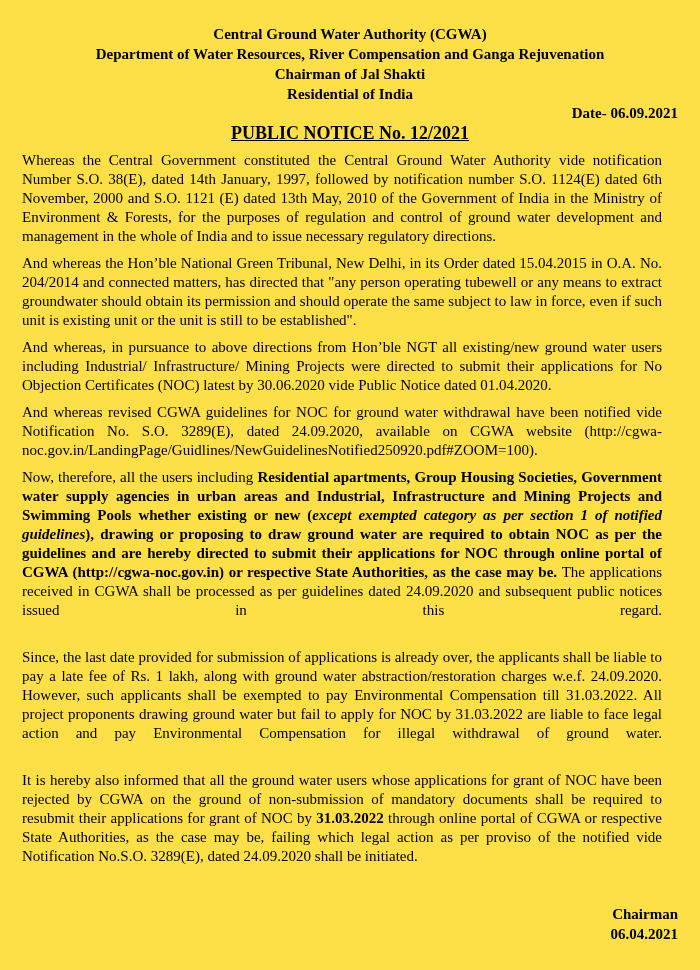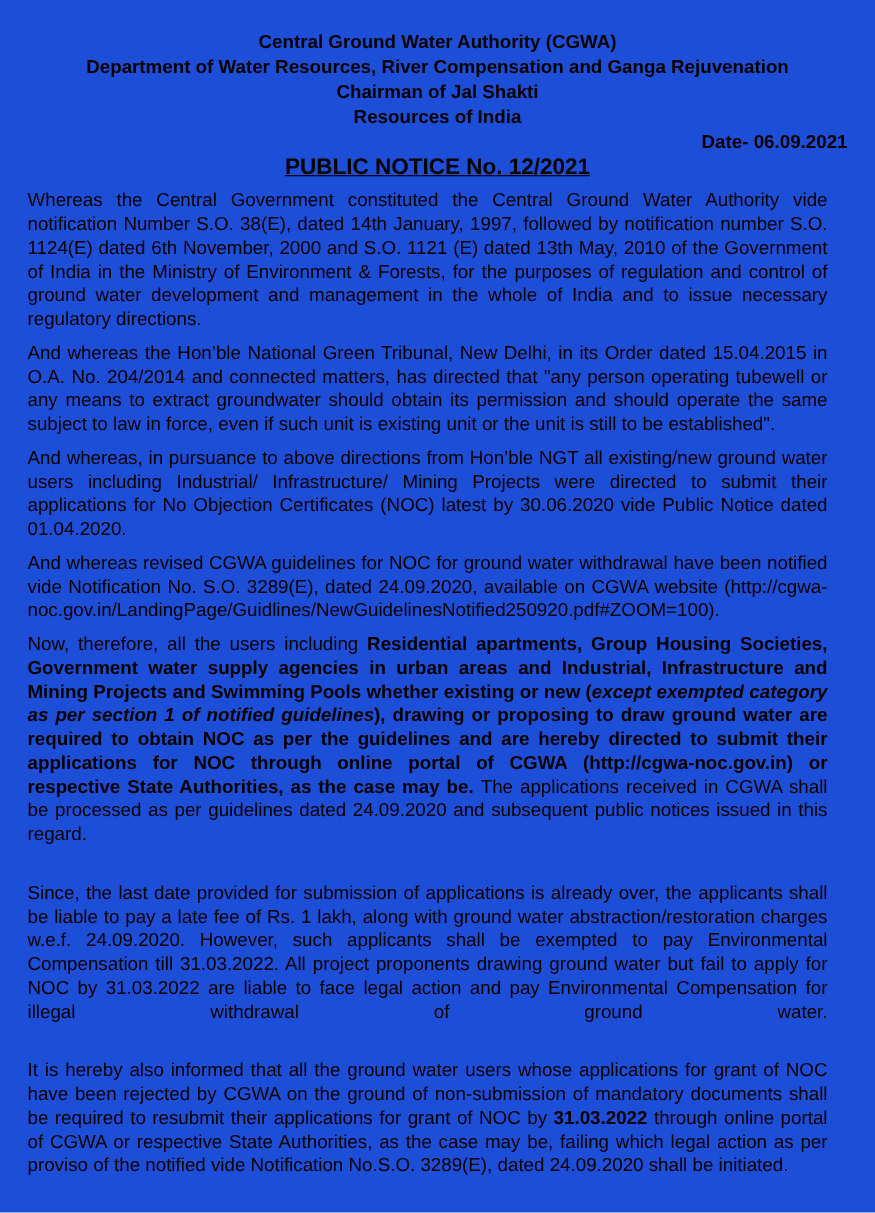--- a/index.html
+++ b/index.html
@@ -6,23 +6,23 @@
     margin: 0;
     padding: 0;
     background: #ffffff;
   }
   .page {
     position: relative;
     width: 700px;
     height: 970px;
     box-sizing: border-box;
     padding: 24px 22px 0 22px;
-    background: #1d4ed8;
+    background: #fde047;
     color: #000000;
-    font-family: Liberation Sans, sans-serif;
+    font-family: Liberation Serif, serif;
     font-size: 15px;
     overflow: hidden;
   }
   .doc-header {
     text-align: center;
     font-weight: bold;
     line-height: 20px;
   }
   .date-line {
     text-align: right;
@@ -58,35 +58,35 @@
 </style>
 </head>
 <body>
 
 <div class="page">
 
   <header class="doc-header">
     <div>Central Ground Water Authority (CGWA)</div>
     <div>Department of Water Resources, River Compensation and Ganga Rejuvenation</div>
     <div>Chairman of Jal Shakti</div>
-    <div>Resources of India</div>
+    <div>Residential of India</div>
   </header>
 
   <div class="date-line">Date- 06.09.2021</div>
 
   <h1 class="notice-title">PUBLIC NOTICE No. 12/2021</h1>
 
   <main>
     <p class="para"><span>Whereas the Central Government constituted the Central Ground Water Authority vide notification Number S.O. 38(E), dated 14th January, 1997, followed by notification number S.O. 1124(E) dated 6th November, 2000 and S.O. 1121 (E) dated 13th May, 2010 of the Government of India in the Ministry of Environment &amp; Forests, for the purposes of regulation and control of ground water development and management in the whole of India and to issue necessary regulatory directions.</span></p>
     <p class="para"><span>And whereas the Hon’ble National Green Tribunal, New Delhi, in its Order dated 15.04.2015 in O.A. No. 204/2014 and connected matters, has directed that "any person operating tubewell or any means to extract groundwater should obtain its permission and should operate the same subject to law in force, even if such unit is existing unit or the unit is still to be established".</span></p>
     <p class="para"><span>And whereas, in pursuance to above directions from Hon’ble NGT all existing/new ground water users including Industrial/ Infrastructure/ Mining Projects were directed to submit their applications for No Objection Certificates (NOC) latest by 30.06.2020 vide Public Notice dated 01.04.2020.</span></p>
     <p class="para"><span>And whereas revised CGWA guidelines for NOC for ground water withdrawal have been notified vide Notification No. S.O. 3289(E), dated 24.09.2020, available on CGWA website (http://cgwa-noc.gov.in/LandingPage/Guidlines/NewGuidelinesNotified250920.pdf#ZOOM=100).</span></p>
     <p class="para justify-last"><span>Now, therefore, all the users including </span><span style="font-weight: bold;">Residential apartments, Group Housing Societies, Government water supply agencies in urban areas and Industrial, Infrastructure and Mining Projects and Swimming Pools  whether existing or new (</span><span style="font-weight: bold; font-style: italic;">except exempted category as per section 1 of notified guidelines</span><span style="font-weight: bold;">), drawing or proposing to draw ground water are required to obtain NOC as per the guidelines and are hereby directed to submit their applications for NOC through online portal of CGWA (http://cgwa-noc.gov.in) or respective State Authorities, as the case may be. </span><span>The applications received in CGWA shall be processed as per guidelines dated 24.09.2020 and subsequent public notices issued in this regard.</span></p>
     <p class="para justify-last gap-before"><span>Since, the last date provided for submission of applications is already over, the applicants shall be liable to pay a late fee of Rs. 1 lakh, along with ground water abstraction/restoration charges w.e.f. 24.09.2020. However, such applicants shall be exempted to pay Environmental Compensation till 31.03.2022. All project proponents drawing ground water but fail to apply for NOC by 31.03.2022 are liable to face legal action and pay Environmental Compensation for illegal withdrawal of ground water.</span></p>
     <p class="para gap-before"><span>It is hereby also informed that all the ground water users whose applications for grant of NOC have been rejected by CGWA on the ground of non-submission of mandatory documents shall be required to resubmit their applications for grant of NOC by </span><span style="font-weight: bold;">31.03.2022</span><span> through online portal of CGWA or respective State Authorities, as the case may be, failing which legal action as per proviso of the notified vide Notification No.S.O. 3289(E), dated 24.09.2020 shall be initiated.</span></p>
   </main>
 
   <div class="signature">
-    <div>January</div>
+    <div>Chairman</div>
     <div>06.04.2021</div>
   </div>
 
 </div>
 
 </body></html>

